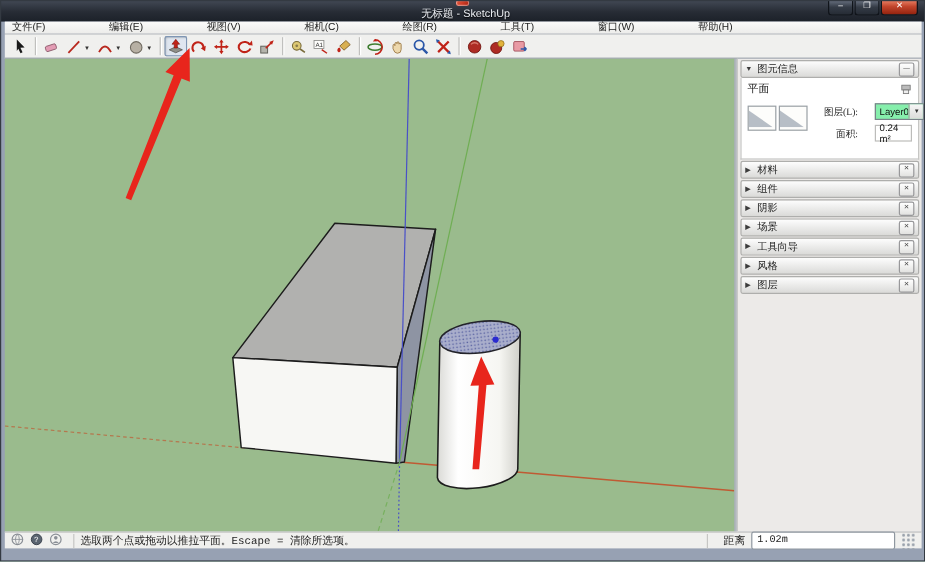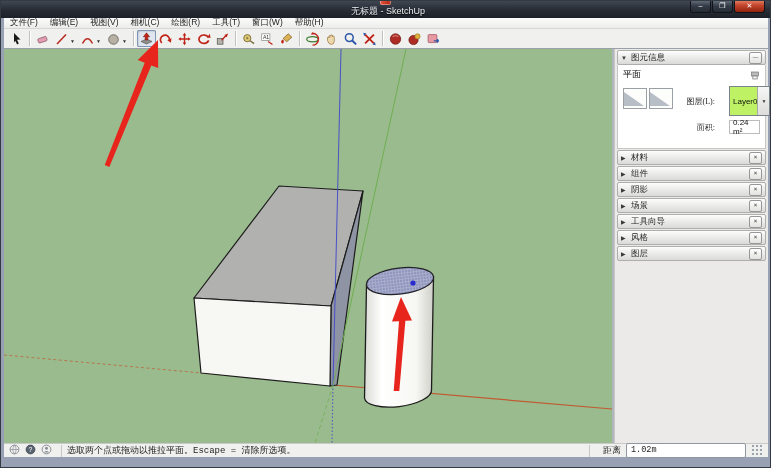--- a/index.html
+++ b/index.html
@@ -23,21 +23,21 @@
   .win-btn{width:21px;height:13px;border:1px solid #10141a;border-top:none;
     border-radius:0 0 3px 3px;margin-left:1px;box-sizing:border-box;
     background:linear-gradient(#6a7382,#343b46 50%,#262c35);
     color:#fff;font-size:7px;line-height:11px;text-align:center;}
   .win-btn.close{width:31px;background:linear-gradient(#ec8468,#c2452c 45%,#93220e);}
 
   
   .menubar{position:absolute;left:4px;top:18px;width:764px;height:11px;
     background:linear-gradient(#fbfbfa,#ececea);
     border-bottom:1px solid #d6d6d4;box-sizing:border-box;
-    display:flex;align-items:center;font-size:8.5px;color:#1d1d1d;}
+    display:flex;align-items:center;font-size:8.5px;color:#1d1d1d;gap:41px;}
   .menu-item{padding:0 6px;white-space:nowrap;}
 
   
   .toolbar{position:absolute;left:4px;top:29px;width:764px;height:20px;
     background:#f0f0ee;border-bottom:1px solid #99a0a8;box-sizing:border-box;
     display:flex;align-items:center;padding-left:3px;}
   .tool{width:19px;height:17px;display:flex;align-items:center;justify-content:center;
     border-radius:2px;flex:0 0 auto;}
   .tool.active{background:#dfe6f0;
     box-shadow:inset 0 0 0 1px #7f96b4, inset 1px 1px 2px rgba(0,0,0,.28);}
@@ -70,21 +70,21 @@
   .entity-body{background:#fff;border:1px solid #c6c6c4;border-top:none;margin:0 2px;
     padding:3px 5px 10px 5px;}
   .entity-type-row{display:flex;align-items:center;height:13px;}
   .entity-type{flex:1;font-size:9px;color:#101010;}
   .entity-content{display:flex;margin-top:5px;gap:6px;}
   .swatches{display:flex;gap:2px;align-items:flex-start;padding-top:2px;}
   .swatch{width:22px;height:19px;border:1px solid #9aa0a6;background:#fdfdfb;}
   .fields{flex:1;min-width:0;}
   .field-row{display:flex;align-items:center;margin-bottom:4px;}
   .field-label{width:36px;text-align:right;margin-right:14px;font-size:8px;color:#1e1e1e;flex:0 0 auto;font-family:Liberation Serif, serif;}
-  .combo{flex:1;height:30px;border:1px solid #7a828a;background:#bef264;display:flex;
+  .combo{flex:1;height:14px;border:1px solid #7a828a;background:#86efac;display:flex;
     align-items:center;font-size:8px;color:#111;padding-left:3px;box-sizing:border-box;}
   .combo-text{flex:1;overflow:hidden;}
   .combo-caret{width:11px;height:100%;background:linear-gradient(#f6f6f6,#dcdcda);
     border-left:1px solid #a8a8a6;font-size:5px;display:flex;align-items:center;
     justify-content:center;color:#333;}
   .value-box{flex:1;height:12px;border:1px solid #bcbcba;background:#fff;font-size:8px;
     color:#111;padding-left:3px;display:flex;align-items:center;}
 
   
   .statusbar{position:absolute;left:4px;top:443px;width:764px;height:14px;

